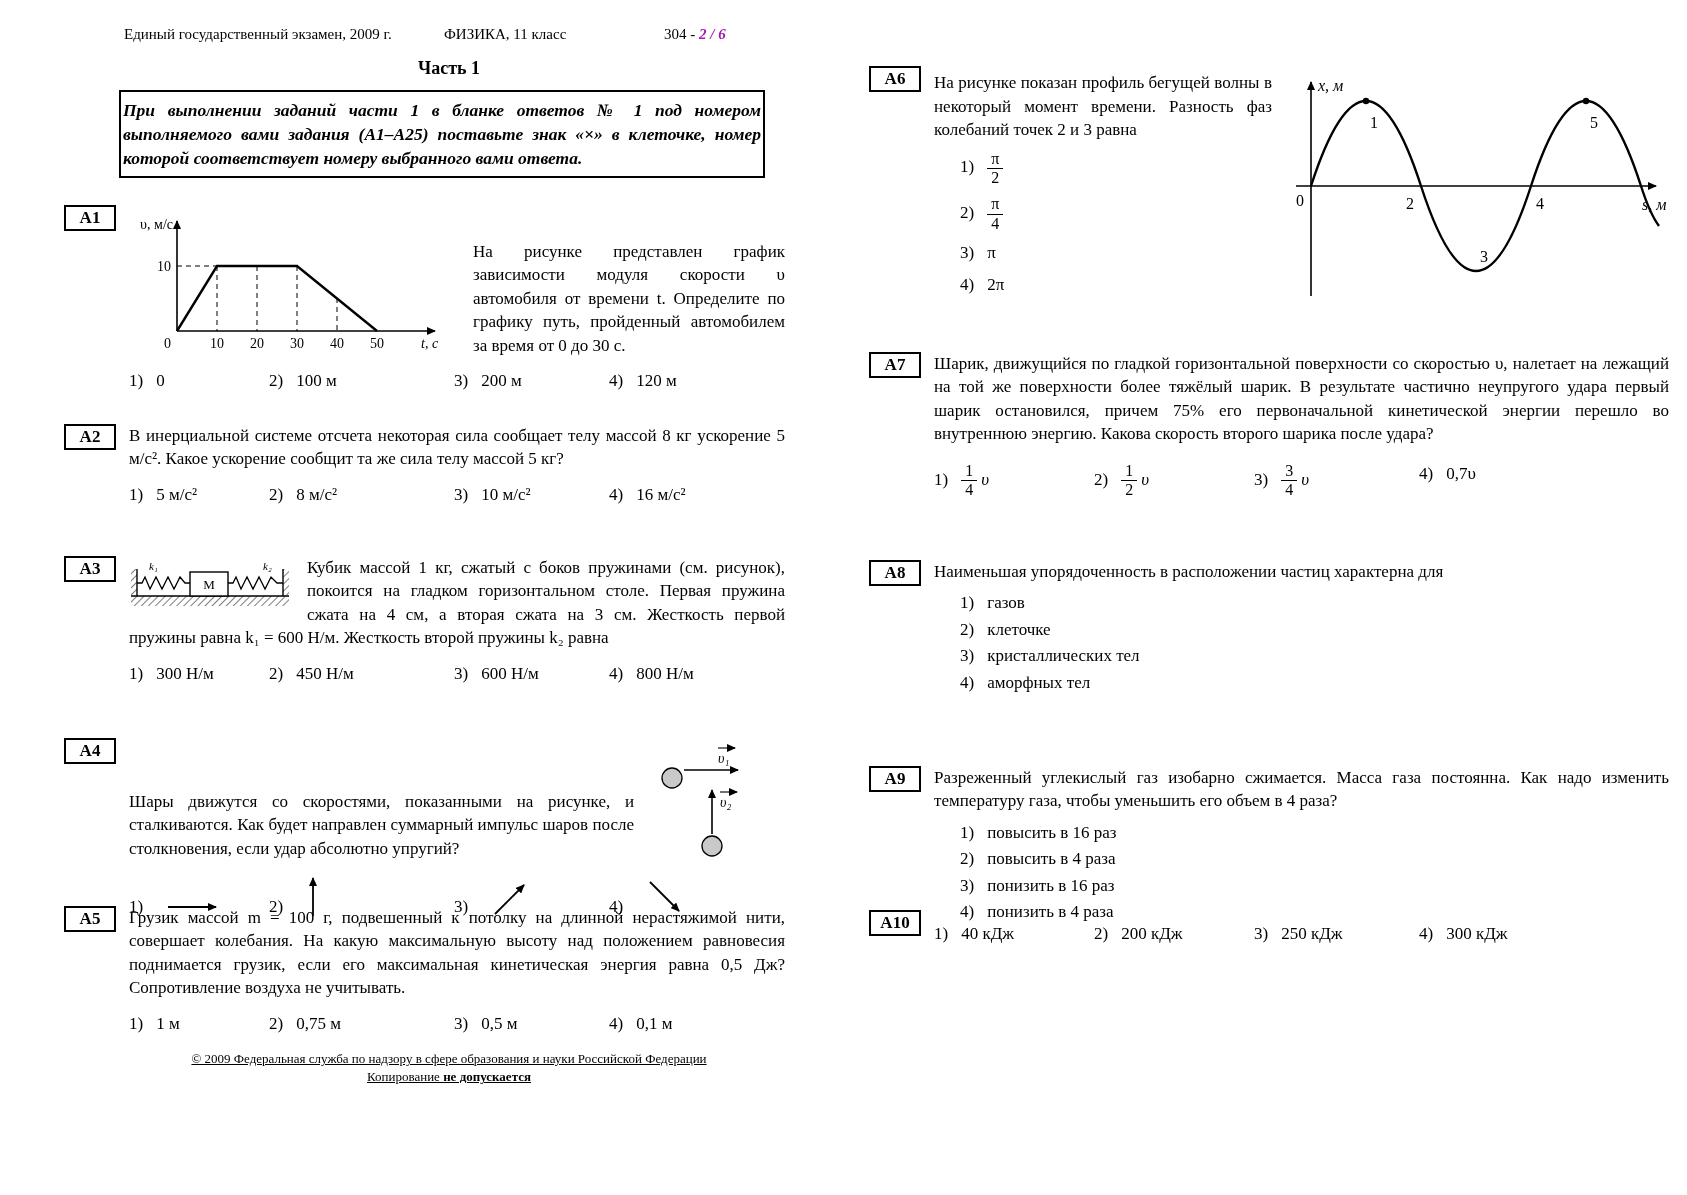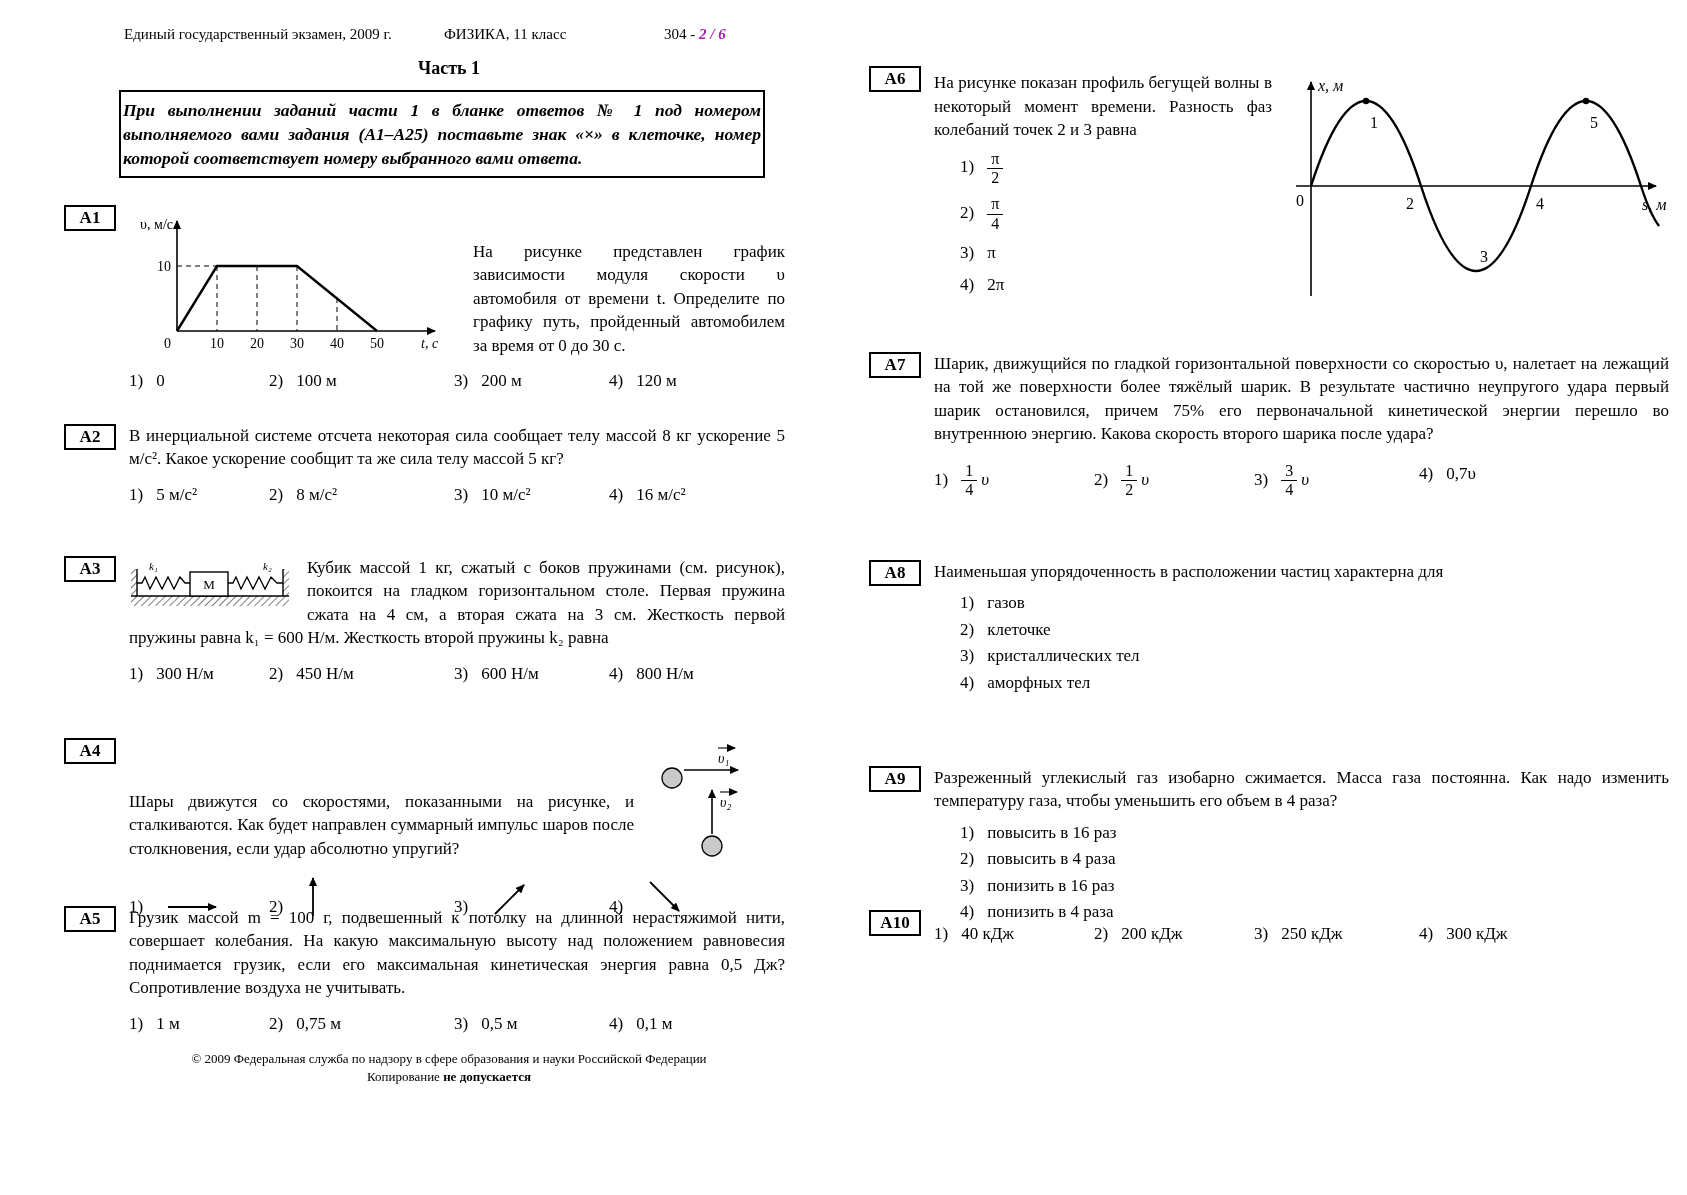--- a/index.html
+++ b/index.html
@@ -49,21 +49,21 @@
   .after { font-style:italic; margin-left:4px; }
 
   .frac-opts .opt { margin:8px 0; }
 
   .fig-a3 { float:left; margin:5px 16px 4px 0; }
 
   .arrow-cell { display:flex; align-items:flex-end; gap:10px; }
   .arrow-cell svg { flex:none; }
 
   .footer { position:absolute; left:95px; top:1050px; width:660px; text-align:center;
-            font-size:13px; line-height:1.4; }
+            font-size:13px; line-height:1.4;text-decoration:underline; }
 
   svg text { fill:#000; font-family:"Liberation Serif", serif; }
 </style>
 </head>
 <body>
 
 <svg width="0" height="0" style="position:absolute" aria-hidden="true">
   <defs>
     <marker id="arr" markerWidth="10" markerHeight="8" refX="8" refY="4" orient="auto" markerUnits="userSpaceOnUse">
       <path d="M0,0 L9,4 L0,8 Z" fill="#000"></path>

